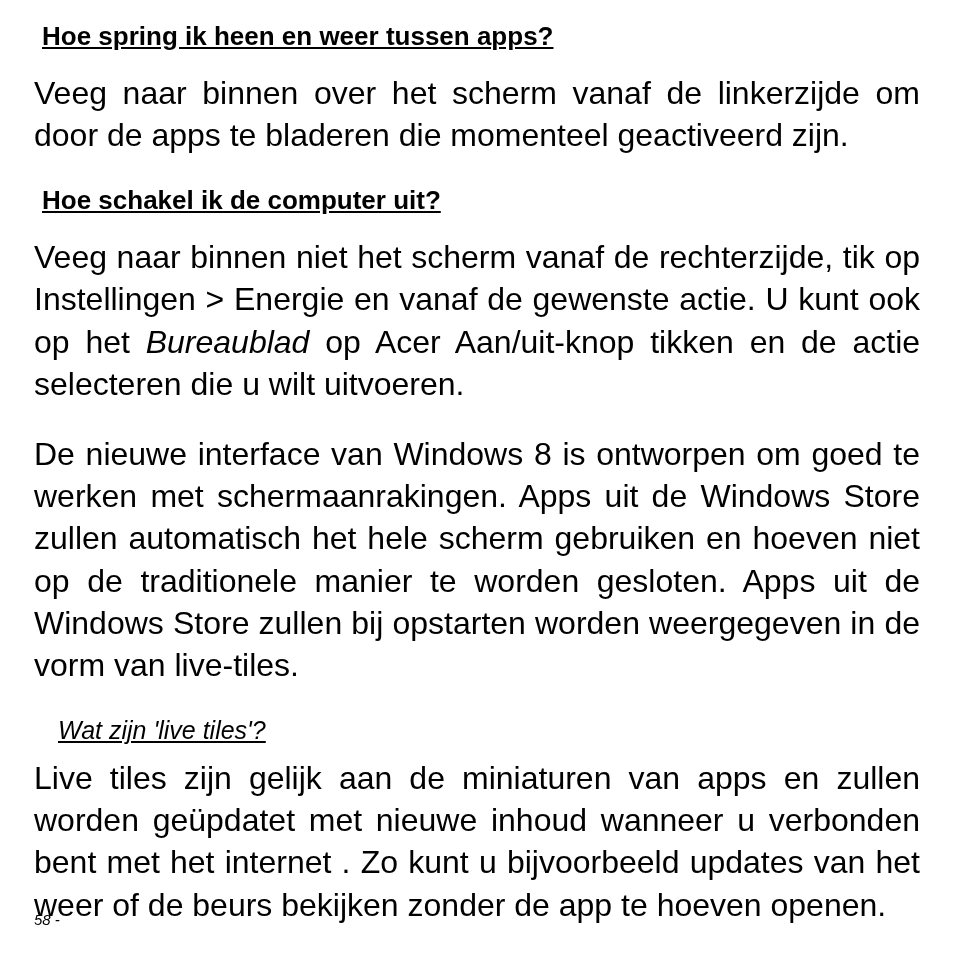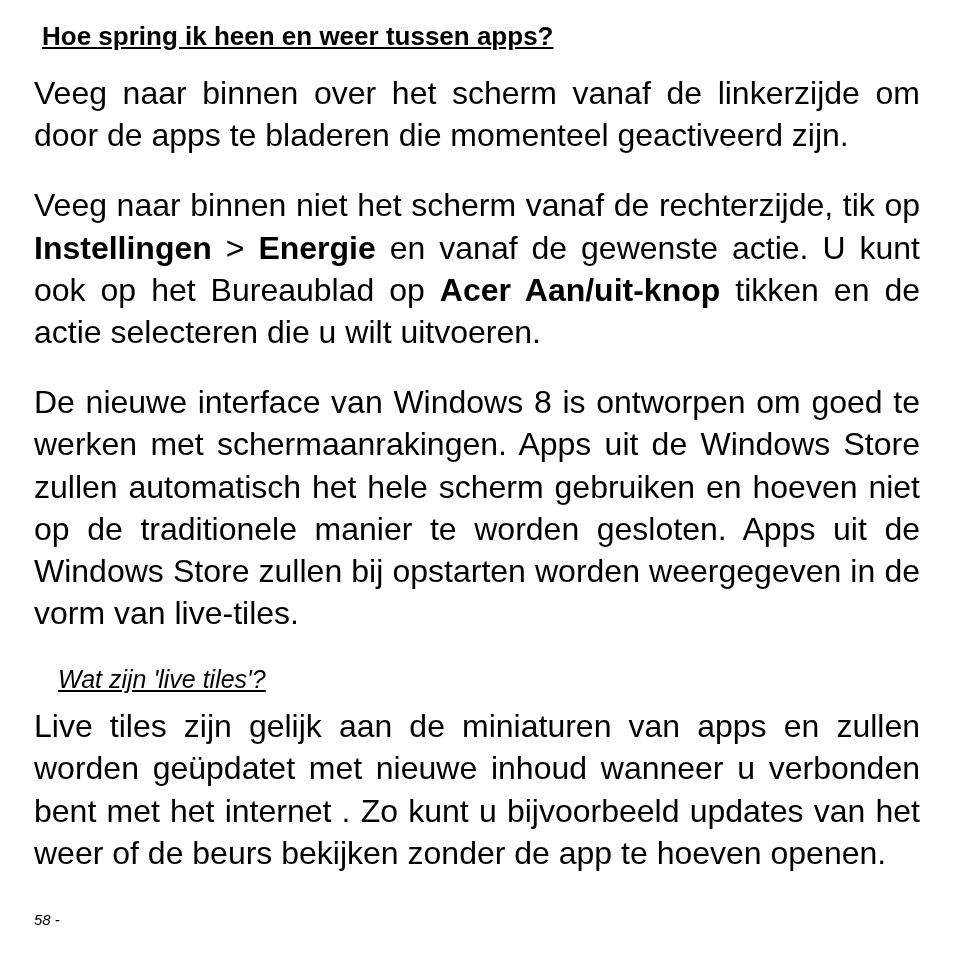--- a/index.html
+++ b/index.html
@@ -33,39 +33,40 @@
   }
   .para-last {
   }
   .subheading {
     font-size: 25px;
     font-style: italic;
     text-decoration: underline;
     margin: 0 0 10px 24px;
     line-height: 1.3;
   }
-  .b { font-weight: bold; }
-  .i { }
+  .b { font-weight: normal; }
+  .i { font-style: italic; }
   .gt { font-weight: normal; }
   .page-number {
     position: absolute;
     left: 34px;
     bottom: 26px;
     font-size: 15px;
     font-style: italic;
   }
 </style>
 </head>
 <body>
 
 <div class="page">
 
   <h3 class="heading">Hoe spring ik heen en weer tussen apps?</h3>
   <p class="para">Veeg naar binnen over het scherm vanaf de linkerzijde om door de apps te bladeren die momenteel geactiveerd zijn.</p>
 
+  <h3 class="heading">Hoe schakel ik de computer uit?</h3>
   <p class="para">
     <span>Veeg naar binnen niet het scherm vanaf de rechterzijde, tik op </span><span class="b">Instellingen</span><span class="gt"> &gt; </span><span class="b">Energie</span><span> en vanaf de gewenste actie. U kunt ook op het </span><span class="i">Bureaublad</span><span> op </span><span class="b">Acer Aan/uit-knop</span><span> tikken en de actie selecteren die u wilt uitvoeren.</span>
   </p>
 
   <p class="para para-last">De nieuwe interface van Windows 8 is ontworpen om goed te werken met schermaanrakingen. Apps uit de Windows Store  zullen automatisch het hele scherm gebruiken en hoeven niet op de traditionele manier te worden gesloten. Apps uit de Windows Store zullen bij opstarten worden weergegeven in de vorm van live-tiles.</p>
 
   <div class="subheading">Wat zijn 'live tiles'?</div>
   <p class="para">Live tiles zijn gelijk aan de miniaturen van apps en zullen worden geüpdatet met nieuwe inhoud wanneer u verbonden bent met het internet . Zo kunt u bijvoorbeeld updates van het weer of de beurs bekijken zonder de app te hoeven openen.</p>
 
   <div class="page-number">58 - </div>

